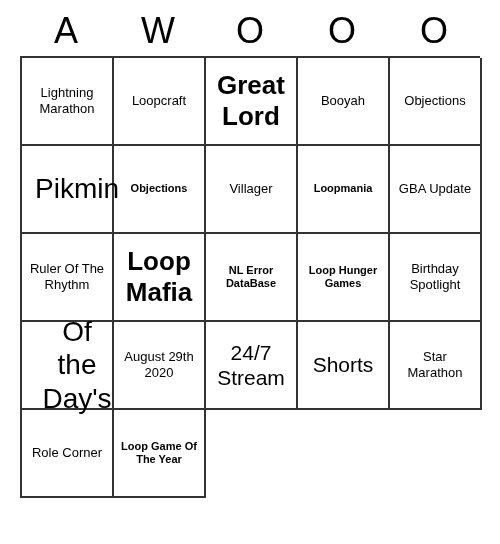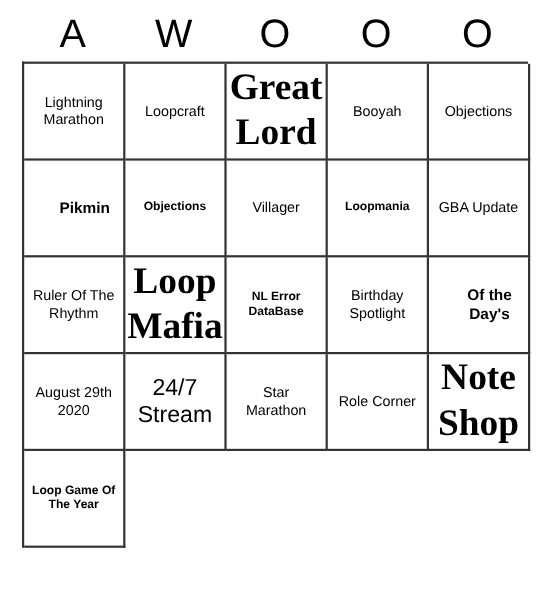--- a/index.html
+++ b/index.html
@@ -45,22 +45,22 @@
       text-align: center;
       padding: 4px;
     }
     .cell-text {
       font-family: Arial, sans-serif;
       line-height: 1.2;
     }
     .size-sm { font-size: 11px; font-weight: bold; }
     .size-md { font-size: 13px; }
     .size-lg { font-size: 21px; }
-    .size-xl { font-size: 14px; font-weight: bold; margin-left: 20px; }
-    .size-xxl { font-size: 34px; font-weight: bold; font-family: Liberation Serif, serif; }
+    .size-xl { font-size: 28px; font-weight: normal; margin-left: 20px; }
+    .size-xxl { font-size: 26px; font-weight: bold; }
   </style>
 </head>
 <body>
 
 <div class="header-row">
 <div class="header-cell">A</div>
     <div class="header-cell">W</div>
     <div class="header-cell">O</div>
     <div class="header-cell">O</div>
     <div class="header-cell">O</div>
@@ -100,36 +100,39 @@
     <div class="cell">
       <span class="cell-text size-md">Ruler Of The Rhythm</span>
     </div>
     <div class="cell">
       <span class="cell-text size-xxl">Loop Mafia</span>
     </div>
     <div class="cell">
       <span class="cell-text size-sm">NL Error DataBase</span>
     </div>
     <div class="cell">
+      <span class="cell-text size-sm">Loop Hunger Games</span>
+    </div>
+    <div class="cell">
       <span class="cell-text size-md">Birthday Spotlight</span>
     </div>
     <div class="cell">
       <span class="cell-text size-xl">Of the Day's</span>
     </div>
     <div class="cell">
       <span class="cell-text size-md">August 29th 2020</span>
     </div>
     <div class="cell">
       <span class="cell-text size-lg">24/7 Stream</span>
     </div>
     <div class="cell">
+      <span class="cell-text size-lg">Shorts</span>
+    </div>
+    <div class="cell">
       <span class="cell-text size-md">Star Marathon</span>
     </div>
     <div class="cell">
       <span class="cell-text size-md">Role Corner</span>
-    </div>
-    <div class="cell">
-      <span class="cell-text size-xxl">Note Shop</span>
     </div>
     <div class="cell">
       <span class="cell-text size-sm">Loop Game Of The Year</span>
     </div>
   </div>
 
 </body></html>

